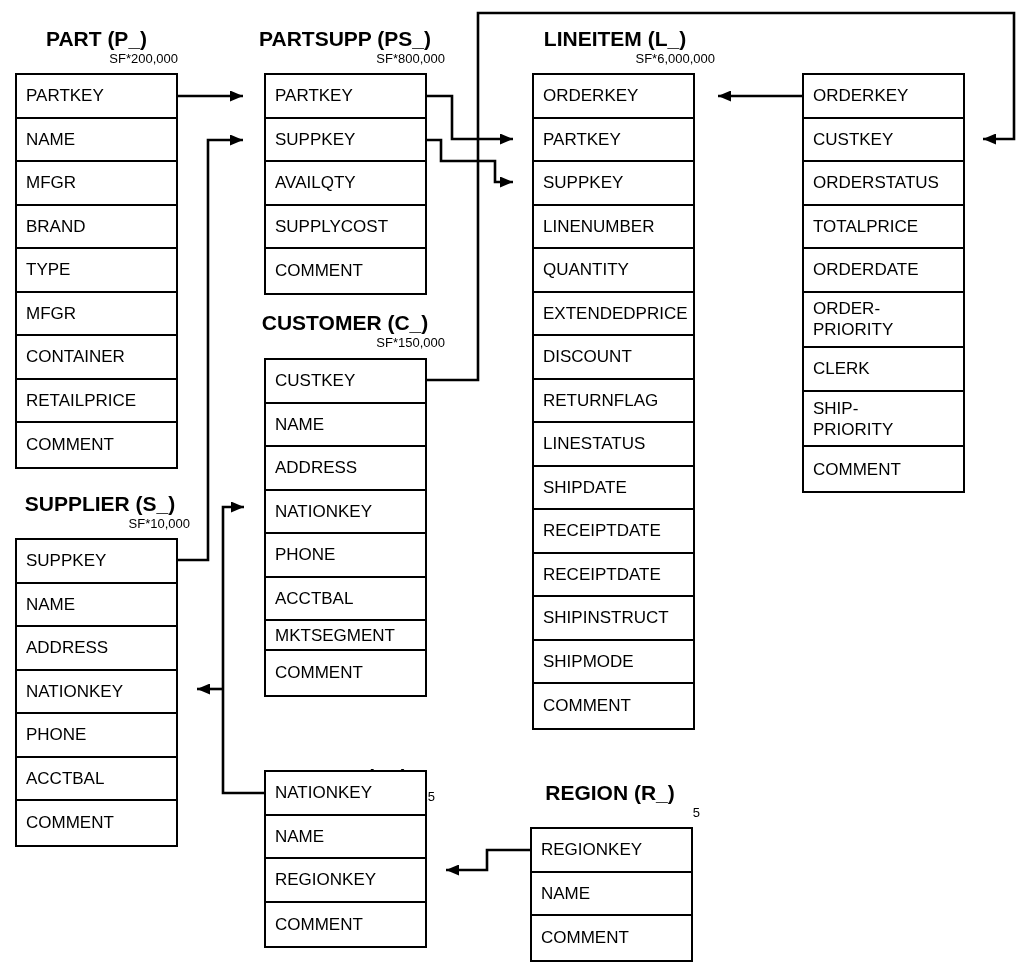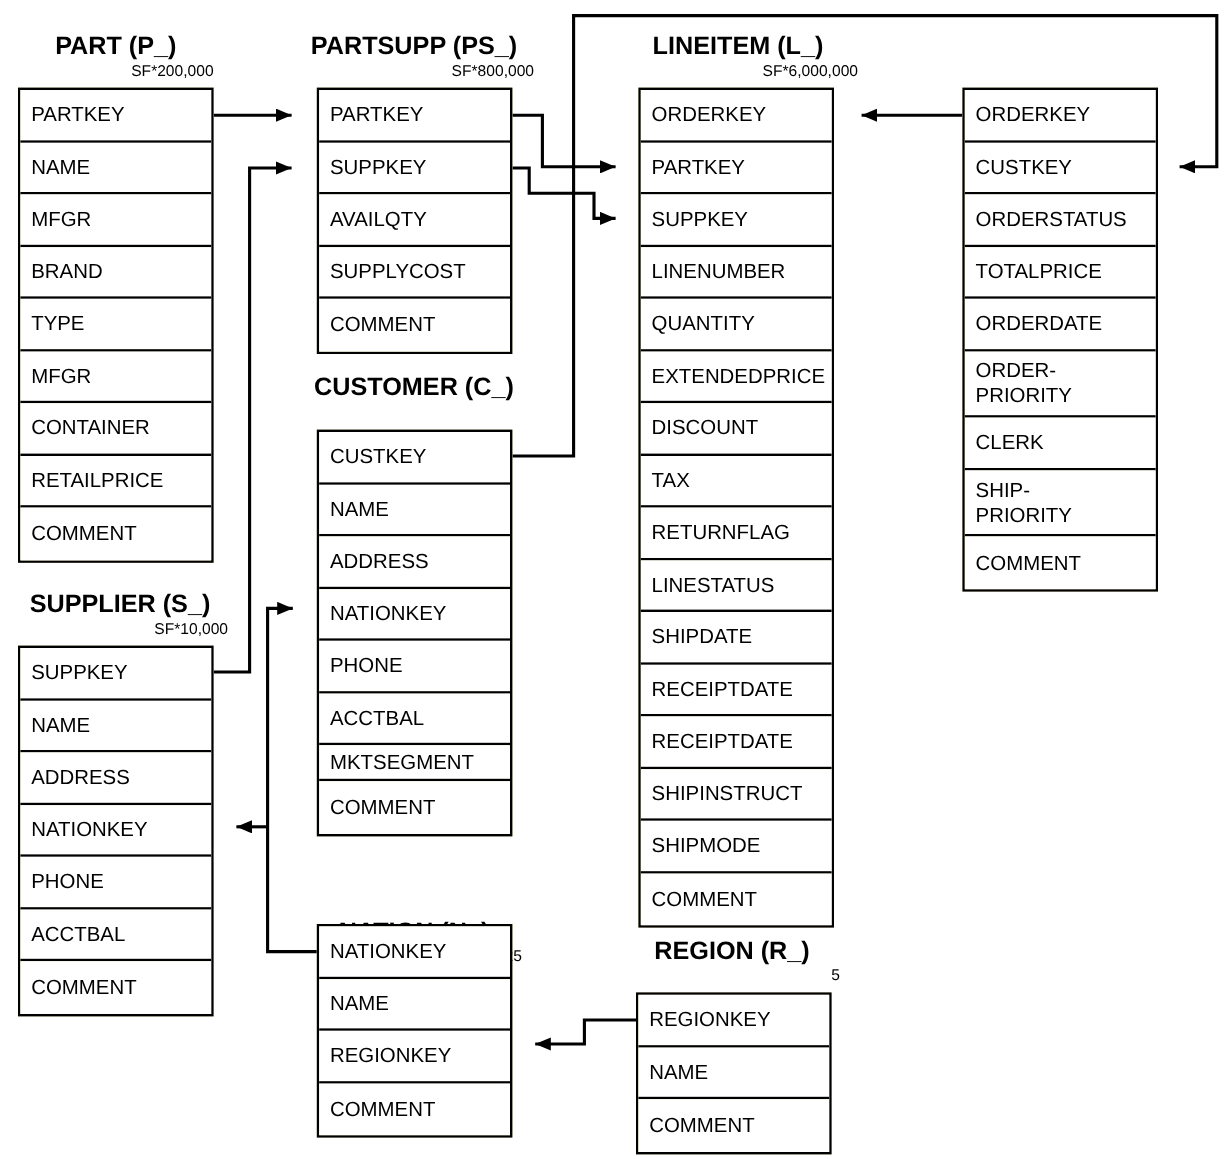--- a/index.html
+++ b/index.html
@@ -129,21 +129,20 @@
       <div class="entity-card">SF*6,000,000</div>
     </div>
     <div class="entity entity-box" style="left: 532px; top: 73px; width: 163px;">
       <div class="field" style="height: 43.5px;">ORDERKEY</div>
       <div class="field" style="height: 43.5px;">PARTKEY</div>
       <div class="field" style="height: 43.5px;">SUPPKEY</div>
       <div class="field" style="height: 43.5px;">LINENUMBER</div>
       <div class="field" style="height: 43.5px;">QUANTITY</div>
       <div class="field" style="height: 43.5px;">EXTENDEDPRICE</div>
       <div class="field" style="height: 43.5px;">DISCOUNT</div>
-      <div class="field" style="height: 43.5px;">TAX</div>
       <div class="field" style="height: 43.5px;">RETURNFLAG</div>
       <div class="field" style="height: 43.5px;">LINESTATUS</div>
       <div class="field" style="height: 43.5px;">SHIPDATE</div>
       <div class="field" style="height: 43.5px;">RECEIPTDATE</div>
       <div class="field" style="height: 43.5px;">RECEIPTDATE</div>
       <div class="field" style="height: 43.5px;">SHIPINSTRUCT</div>
       <div class="field" style="height: 43.5px;">SHIPMODE</div>
       <div class="field" style="height: 43.5px;">COMMENT</div>
     </div>
     <div class="entity entity-box" style="left: 802px; top: 73px; width: 163px;">
@@ -154,20 +153,21 @@
       <div class="field" style="height: 43.5px;">ORDERDATE</div>
       <div class="field" style="height: 55.68px;">ORDER-
 PRIORITY</div>
       <div class="field" style="height: 43.5px;">CLERK</div>
       <div class="field" style="height: 55.68px;">SHIP-
 PRIORITY</div>
       <div class="field" style="height: 43.5px;">COMMENT</div>
     </div>
     <div class="entity" style="left: 245px; top: 313px; width: 200px;">
       <div class="entity-title">CUSTOMER (C_)</div>
+      <div class="entity-card">SF*150,000</div>
     </div>
     <div class="entity entity-box" style="left: 264px; top: 358px; width: 163px;">
       <div class="field" style="height: 43.5px;">CUSTKEY</div>
       <div class="field" style="height: 43.5px;">NAME</div>
       <div class="field" style="height: 43.5px;">ADDRESS</div>
       <div class="field" style="height: 43.5px;">NATIONKEY</div>
       <div class="field" style="height: 43.5px;">PHONE</div>
       <div class="field" style="height: 43.5px;">ACCTBAL</div>
       <div class="field" style="height: 30px;">MKTSEGMENT</div>
       <div class="field" style="height: 43.5px;">COMMENT</div>

